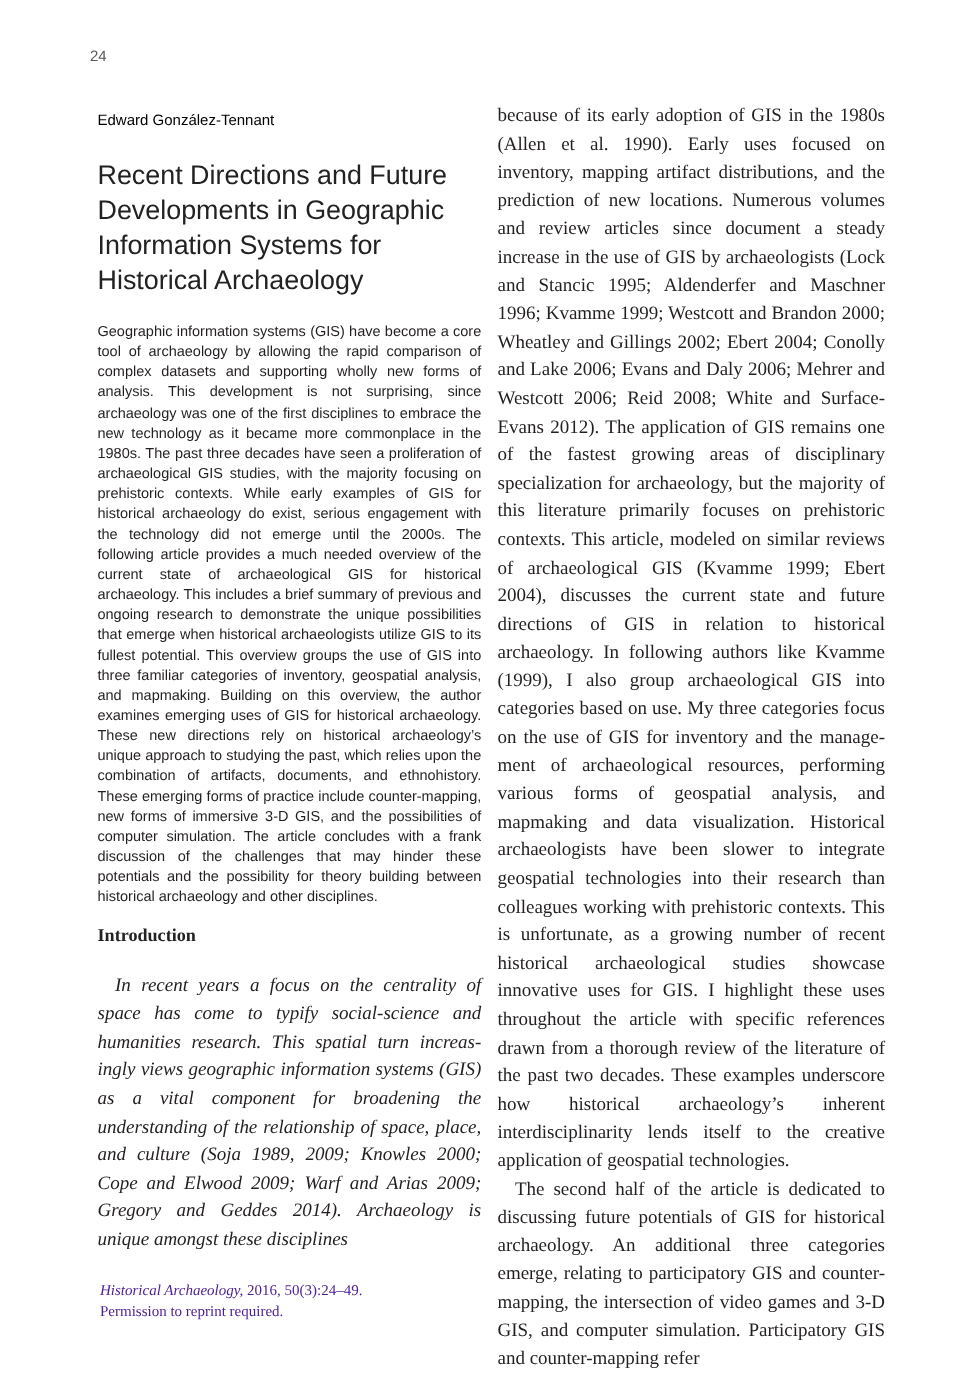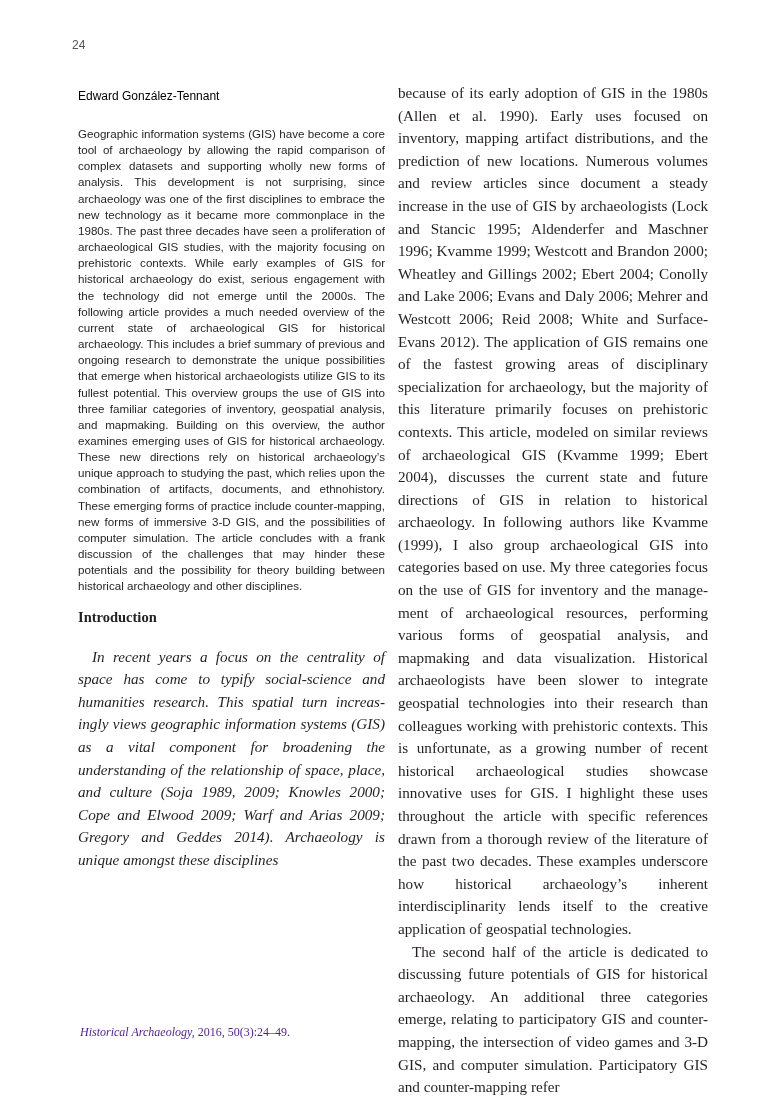--- a/index.html
+++ b/index.html
@@ -19,25 +19,27 @@
   .footer { position: absolute; left: 80px; top: 1024px; font-family: "Liberation Serif", serif; font-size: 12px; line-height: 17px; color: #4c1d95; }
   .footer .journal { font-style: italic; }
 </style>
 </head>
 <body>
 
 <div class="page-number">24</div>
 
 <div class="left-col">
   <div class="author">Edward González-Tennant</div>
+  <h1 class="title">Recent Directions and Future Developments in Geographic Information Systems for Historical Archaeology</h1>
   <p class="abstract-text">Geographic information systems (GIS) have become a core tool of archaeology by allowing the rapid comparison of complex datasets and supporting wholly new forms of analysis. This development is not surprising, since archaeology was one of the first disciplines to embrace the new technology as it became more commonplace in the 1980s. The past three decades have seen a proliferation of archaeological GIS studies, with the majority focusing on prehistoric contexts. While early examples of GIS for historical archaeology do exist, serious engagement with the technology did not emerge until the 2000s. The following article provides a much needed overview of the current state of archaeological GIS for historical archaeology. This includes a brief summary of previous and ongoing research to demonstrate the unique possibilities that emerge when historical archaeologists utilize GIS to its fullest potential. This overview groups the use of GIS into three familiar categories of inventory, geospatial analysis, and mapmaking. Building on this overview, the author examines emerging uses of GIS for historical archaeology. These new direc­tions rely on historical archaeology’s unique approach to studying the past, which relies upon the combination of artifacts, documents, and ethnohistory. These emerging forms of practice include counter-mapping, new forms of immersive 3-D GIS, and the possibilities of computer simulation. The article concludes with a frank discussion of the challenges that may hinder these potentials and the possibility for theory building between historical archaeol­ogy and other disciplines.</p>
   <h3 class="section-heading">Introduction</h3>
   <p class="body-text first">In recent years a focus on the centrality of space has come to typify social-science and humanities research. This spatial turn increas­ingly views geographic information systems (GIS) as a vital component for broadening the understanding of the relationship of space, place, and culture (Soja 1989, 2009; Knowles 2000; Cope and Elwood 2009; Warf and Arias 2009; Gregory and Geddes 2014). Archae­ology is unique amongst these disciplines</p>
 </div>
 
 <div class="right-col">
   <p class="body-text">because of its early adoption of GIS in the 1980s (Allen et al. 1990). Early uses focused on inventory, mapping artifact distri­butions, and the prediction of new locations. Numerous volumes and review articles since document a steady increase in the use of GIS by archaeologists (Lock and Stancic 1995; Aldenderfer and Maschner 1996; Kvamme 1999; Westcott and Brandon 2000; Wheatley and Gillings 2002; Ebert 2004; Conolly and Lake 2006; Evans and Daly 2006; Mehrer and Westcott 2006; Reid 2008; White and Surface-Evans 2012). The application of GIS remains one of the fastest growing areas of disciplinary specialization for archaeology, but the majority of this literature primarily focuses on prehistoric contexts. This article, modeled on similar reviews of archaeological GIS (Kvamme 1999; Ebert 2004), discusses the current state and future directions of GIS in relation to historical archaeology. In fol­lowing authors like Kvamme (1999), I also group archaeological GIS into categories based on use. My three categories focus on the use of GIS for inventory and the manage­ment of archaeological resources, performing various forms of geospatial analysis, and mapmaking and data visualization. Historical archaeologists have been slower to integrate geospatial technologies into their research than colleagues working with prehistoric contexts. This is unfortunate, as a growing number of recent historical archaeological studies showcase innovative uses for GIS. I highlight these uses throughout the article with specific references drawn from a thorough review of the literature of the past two decades. These examples underscore how historical archaeol­ogy’s inherent interdisciplinarity lends itself to the creative application of geospatial technologies.</p>
   <p class="body-text indent">The second half of the article is dedicated to discussing future potentials of GIS for historical archaeology. An additional three cat­egories emerge, relating to participatory GIS and counter-mapping, the intersection of video games and 3-D GIS, and computer simulation. Participatory GIS and counter-mapping refer</p>
 </div>
 
 <div class="footer">
   <div><span class="journal">Historical Archaeology,</span><span> 2016, 50(3):24–49.</span></div>
+  <div>Permission to reprint required.</div>
 </div>
 
 </body></html>

